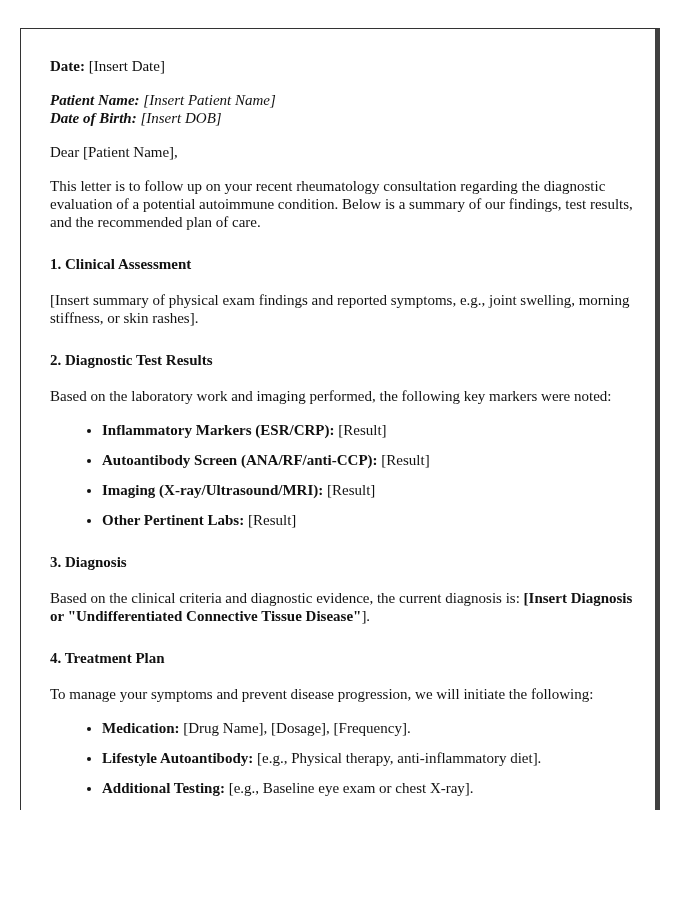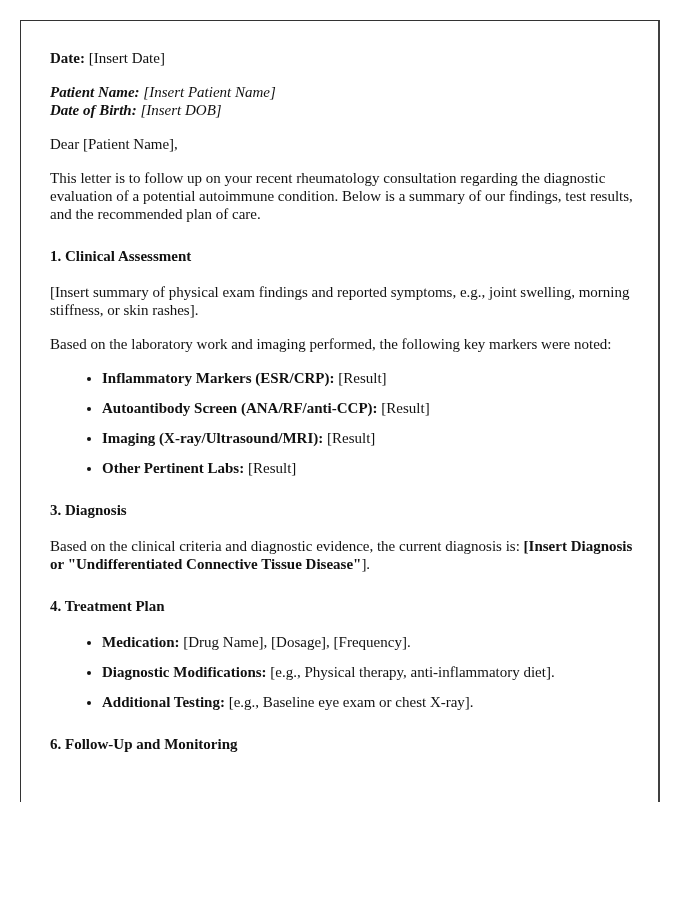--- a/index.html
+++ b/index.html
@@ -11,25 +11,25 @@
       width: 700px;
       height: 900px;
       position: relative;
       overflow: hidden;
       font-family: "Liberation Serif", "DejaVu Serif", serif;
       color: #111111;
     }
     .page {
       position: absolute;
       left: 20px;
-      top: 20px;
+      top: 28px;
       width: 640px;
       height: 782px;
       border-left: 1px solid #333333;
-      border-right: 2px solid #404040;
+      border-right: 5px solid #404040;
       border-top: 1px solid #333333;
       box-sizing: border-box;
       overflow: hidden;
       background: #ffffff;
     }
     .content {
       position: absolute;
       left: 29px;
       top: 28px;
       width: 590px;
@@ -76,34 +76,36 @@
       <span class="meta-line"><b>Date of Birth:</b><span> [Insert DOB]</span></span>
     </p>
 
     <p>Dear [Patient Name],</p>
 
     <p>This letter is to follow up on your recent rheumatology consultation regarding the diagnostic evaluation of a potential autoimmune condition. Below is a summary of our findings, test results, and the recommended plan of care.</p>
 
     <h2>1. Clinical Assessment</h2>
     <p>[Insert summary of physical exam findings and reported symptoms, e.g., joint swelling, morning stiffness, or skin rashes].</p>
 
+    <h2>2. Diagnostic Test Results</h2>
     <p>Based on the laboratory work and imaging performed, the following key markers were noted:</p>
     <ul>
       <li><b>Inflammatory Markers (ESR/CRP):</b><span> [Result]</span></li>
       <li><b>Autoantibody Screen (ANA/RF/anti-CCP):</b><span> [Result]</span></li>
       <li><b>Imaging (X-ray/Ultrasound/MRI):</b><span> [Result]</span></li>
       <li><b>Other Pertinent Labs:</b><span> [Result]</span></li>
     </ul>
 
     <h2>3. Diagnosis</h2>
     <p><span>Based on the clinical criteria and diagnostic evidence, the current diagnosis is: </span><b>[Insert Diagnosis or "Undifferentiated Connective Tissue Disease"</b><span>].</span></p>
 
     <h2>4. Treatment Plan</h2>
+    <p>To manage your symptoms and prevent disease progression, we will initiate the following:</p>
     <ul>
       <li><b>Medication:</b><span> [Drug Name], [Dosage], [Frequency].</span></li>
-      <li><b>Diagnostic Modifications:</b><span> [e.g., Physical therapy, anti-inflammatory diet].</span></li>
+      <li><b>Lifestyle Autoantibody:</b><span> [e.g., Physical therapy, anti-inflammatory diet].</span></li>
       <li><b>Additional Testing:</b><span> [e.g., Baseline eye exam or chest X-ray].</span></li>
     </ul>
 
     <h2>6. Follow-Up and Monitoring</h2>
 
   </div>
 </div>
 
 </body></html>

